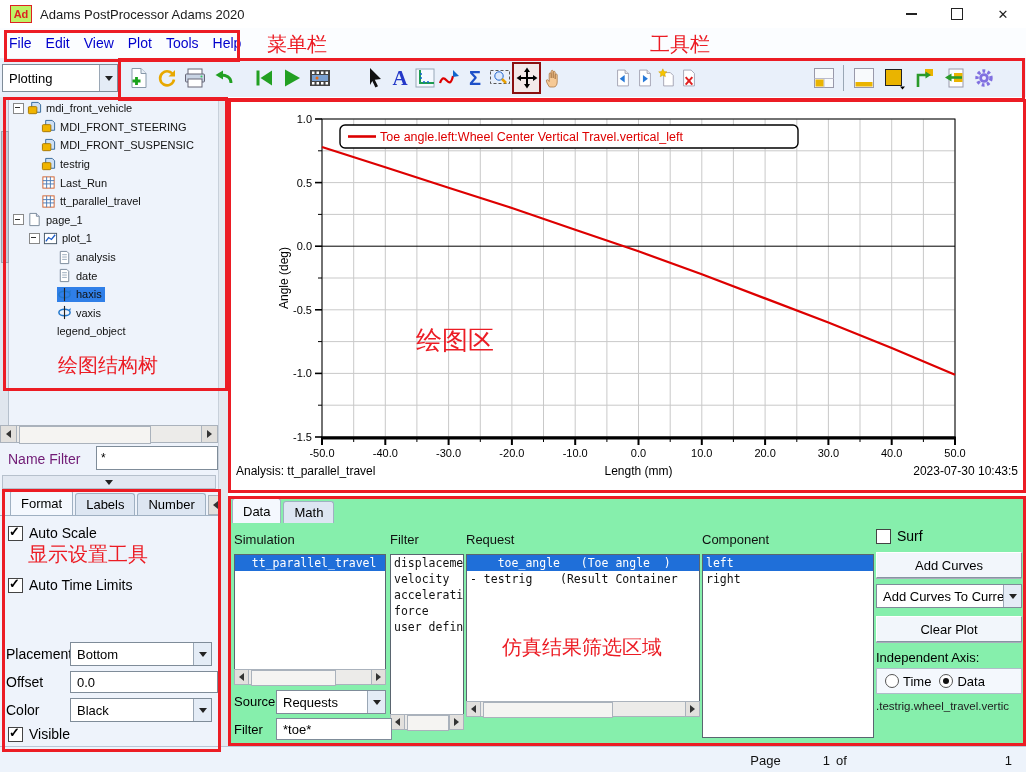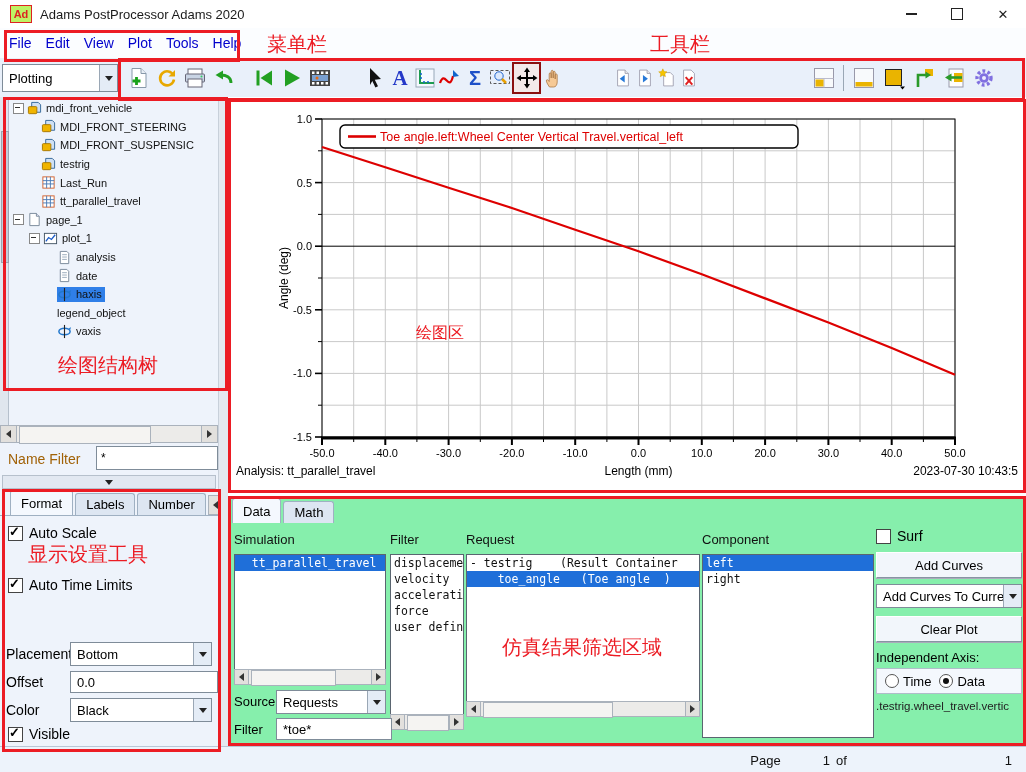--- a/index.html
+++ b/index.html
@@ -46,21 +46,21 @@
   
   .hscroll{position:absolute;left:0;top:328px;width:216px;height:16px;background:#ecebe9;border:1px solid #aab2bc;display:flex;}
   .h-btn{width:15px;height:100%;background:#e2e0dd;border-right:1px solid #aab2bc;display:flex;align-items:center;justify-content:center;}
   .h-btn.right{border-right:none;border-left:1px solid #aab2bc;}
   .arr-l{width:0;height:0;border-top:4px solid transparent;border-bottom:4px solid transparent;border-right:5px solid #333;}
   .arr-r{width:0;height:0;border-top:4px solid transparent;border-bottom:4px solid transparent;border-left:5px solid #333;}
   .h-track{flex:1;position:relative;}
   .h-thumb{position:absolute;left:2px;top:0px;height:100%;width:130px;background:#f5f4f2;border:1px solid #aab2bc;}
   
   .nf-row{position:absolute;left:0;top:348px;width:218px;height:28px;display:flex;align-items:center;}
-  .nf-label{font-size:14px;margin-left:8px;color:#a16207;}
+  .nf-label{font-size:14px;margin-left:8px;color:#701a75;}
   .nf-input{position:absolute;left:96px;top:1px;width:112px;height:22px;border:1px solid #7f8c99;background:#fff;font-size:12px;padding:0 4px;font-family:"Liberation Sans",sans-serif;}
   .collapse-bar{position:absolute;left:2px;top:378px;width:212px;height:12px;background:#e2e8f1;border:1px solid #b6c0cc;display:flex;align-items:center;justify-content:center;}
   
   .fmt-panel{position:absolute;left:0;top:393px;width:218px;height:256px;background:#eef3fb;}
   .tabs{display:flex;align-items:flex-end;height:25px;padding-left:10px;border-bottom:1px solid #9fb0c2;}
   .tab{height:21px;padding:0 10px;display:flex;align-items:center;font-size:13px;border:1px solid #9fb0c2;border-bottom:none;background:#dde6f2;margin-right:2px;border-radius:3px 3px 0 0;}
   .tab.active{background:#f4f8fe;height:24px;font-weight:normal;}
   .tab-arrows{margin-left:auto;display:flex;margin-right:2px;}
   .tab-arr{width:13px;height:18px;background:#e2e0dd;border:1px solid #aab2bc;display:flex;align-items:center;justify-content:center;}
   .cb-row{display:flex;align-items:center;margin:10px 0 0 8px;font-size:14px;}
@@ -429,32 +429,32 @@
                   <ellipse cx="8" cy="8" rx="6" ry="3.5" fill="none" stroke="#2277cc" stroke-width="1.6"></ellipse>
                   <path d="M8 1v14" stroke="#222" stroke-width="1.2"></path>
                   <path d="M12.5 4.5l2.5-1-1 2.6z" fill="#2277cc"></path>
                 </svg></span>
               <span class="tlabel">haxis</span>
             </span>
           </div>
           <div class="tree-row" style="padding-left: 36px;">
             <div class="exp-spacer"></div>
             <span class="rowsel">
-              <span class="tlabel">legend_object</span>
-            </span>
-          </div>
-          <div class="tree-row" style="padding-left: 36px;">
-            <div class="exp-spacer"></div>
-            <span class="rowsel">
               <span class="ticon"><svg viewBox="0 0 16 16">
                   <ellipse cx="8" cy="8" rx="6" ry="3.5" fill="none" stroke="#2277cc" stroke-width="1.6"></ellipse>
                   <path d="M8 1v14" stroke="#222" stroke-width="1.2"></path>
                   <path d="M12.5 4.5l2.5-1-1 2.6z" fill="#2277cc"></path>
                 </svg></span>
               <span class="tlabel">vaxis</span>
+            </span>
+          </div>
+          <div class="tree-row" style="padding-left: 36px;">
+            <div class="exp-spacer"></div>
+            <span class="rowsel">
+              <span class="tlabel">legend_object</span>
             </span>
           </div>
         </div>
     </div>
     <div class="hscroll">
       <div class="h-btn">
           <div class="arr-l"></div>
         </div>
       <div class="h-track">
           <div class="h-thumb"></div>
@@ -658,22 +658,22 @@
           <div class="arr-l"></div>
         </div>
         <div class="h-track">
           <div class="h-thumb" style="width: 39.6px;"></div>
         </div>
         <div class="h-btn right">
           <div class="arr-r"></div>
         </div>
       </div>
       <div class="list" style="left: 238px; top: 56px; width: 232px; height: 146px;">
+        <div class="list-row sel">    toe_angle   (Toe angle  )</div>
         <div class="list-row">- testrig    (Result Container</div>
-        <div class="list-row sel">    toe_angle   (Toe angle  )</div>
       </div>
       <div class="lh" style="left: 238px; top: 203px; width: 232px;">
         <div class="h-btn">
           <div class="arr-l"></div>
         </div>
         <div class="h-track">
           <div class="h-thumb" style="width: 127.6px;"></div>
         </div>
         <div class="h-btn right">
           <div class="arr-r"></div>
@@ -729,18 +729,18 @@
     <span style="width:14px"></span>
   </div>
 
   <div class="overlay-box" style="left:4px;top:30px;width:230px;height:26px;"></div>
   <div class="overlay-label" style="left:267px;top:31px;">菜单栏</div>
   <div class="overlay-box" style="left:118px;top:58px;width:901px;height:37px;"></div>
   <div class="overlay-label" style="left:650px;top:31px;">工具栏</div>
   <div class="overlay-box" style="left:3px;top:97px;width:219px;height:288px;"></div>
   <div class="overlay-label" style="left:58px;top:352px;">绘图结构树</div>
   <div class="overlay-box" style="left:228px;top:99px;width:792px;height:388px;"></div>
-  <div class="overlay-label" style="left:416px;top:323px;font-size:16px;">绘图区</div>
+  <div class="overlay-label" style="left:416px;top:323px;font-size:26px;">绘图区</div>
   <div class="overlay-box" style="left:2px;top:489px;width:213px;height:257px;"></div>
   <div class="overlay-label" style="left:28px;top:541px;">显示设置工具</div>
   <div class="overlay-box" style="left:228px;top:496px;width:792px;height:244px;"></div>
   <div class="overlay-label" style="left:502px;top:634px;">仿真结果筛选区域</div>
 </div>
 
 </body></html>

